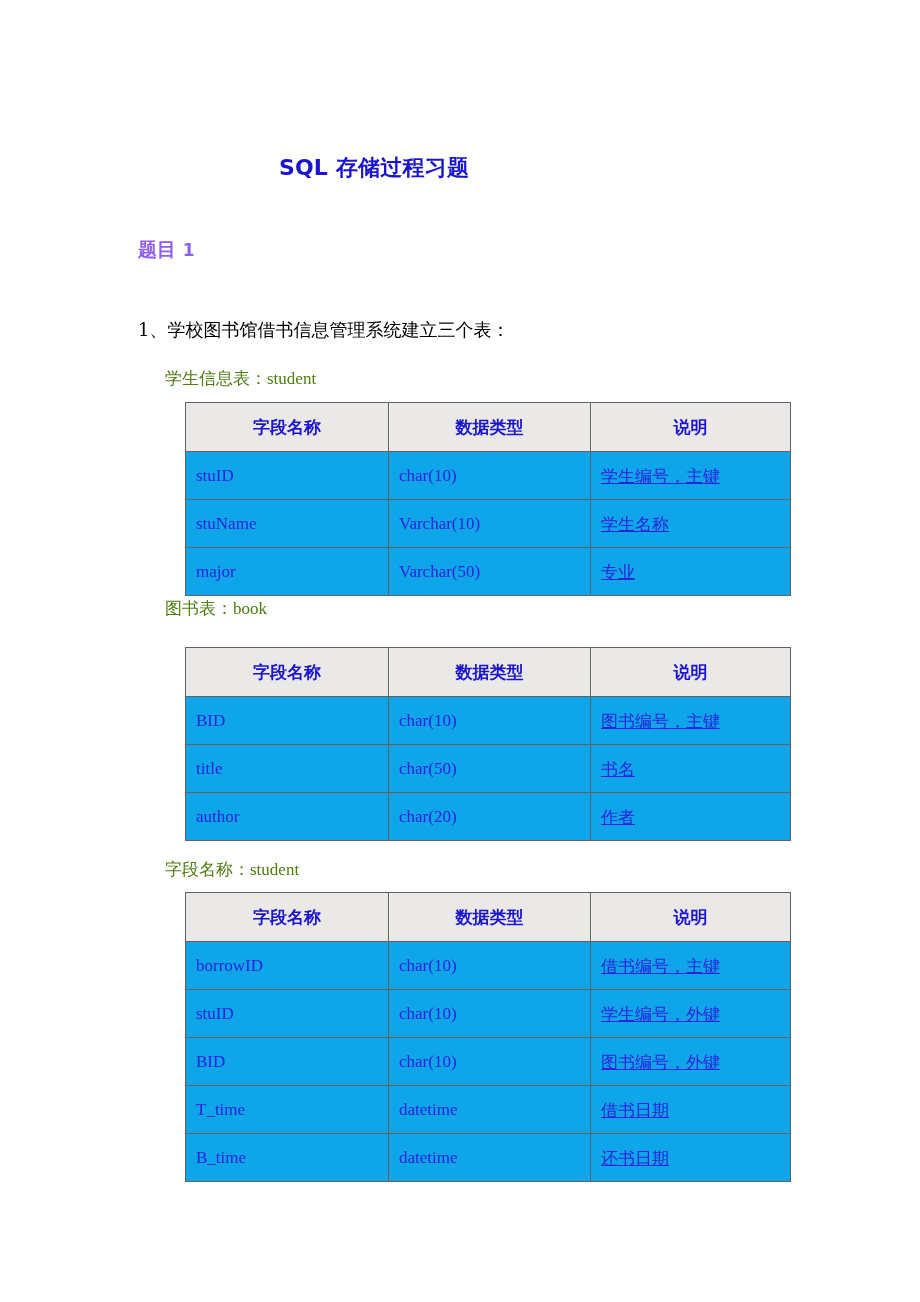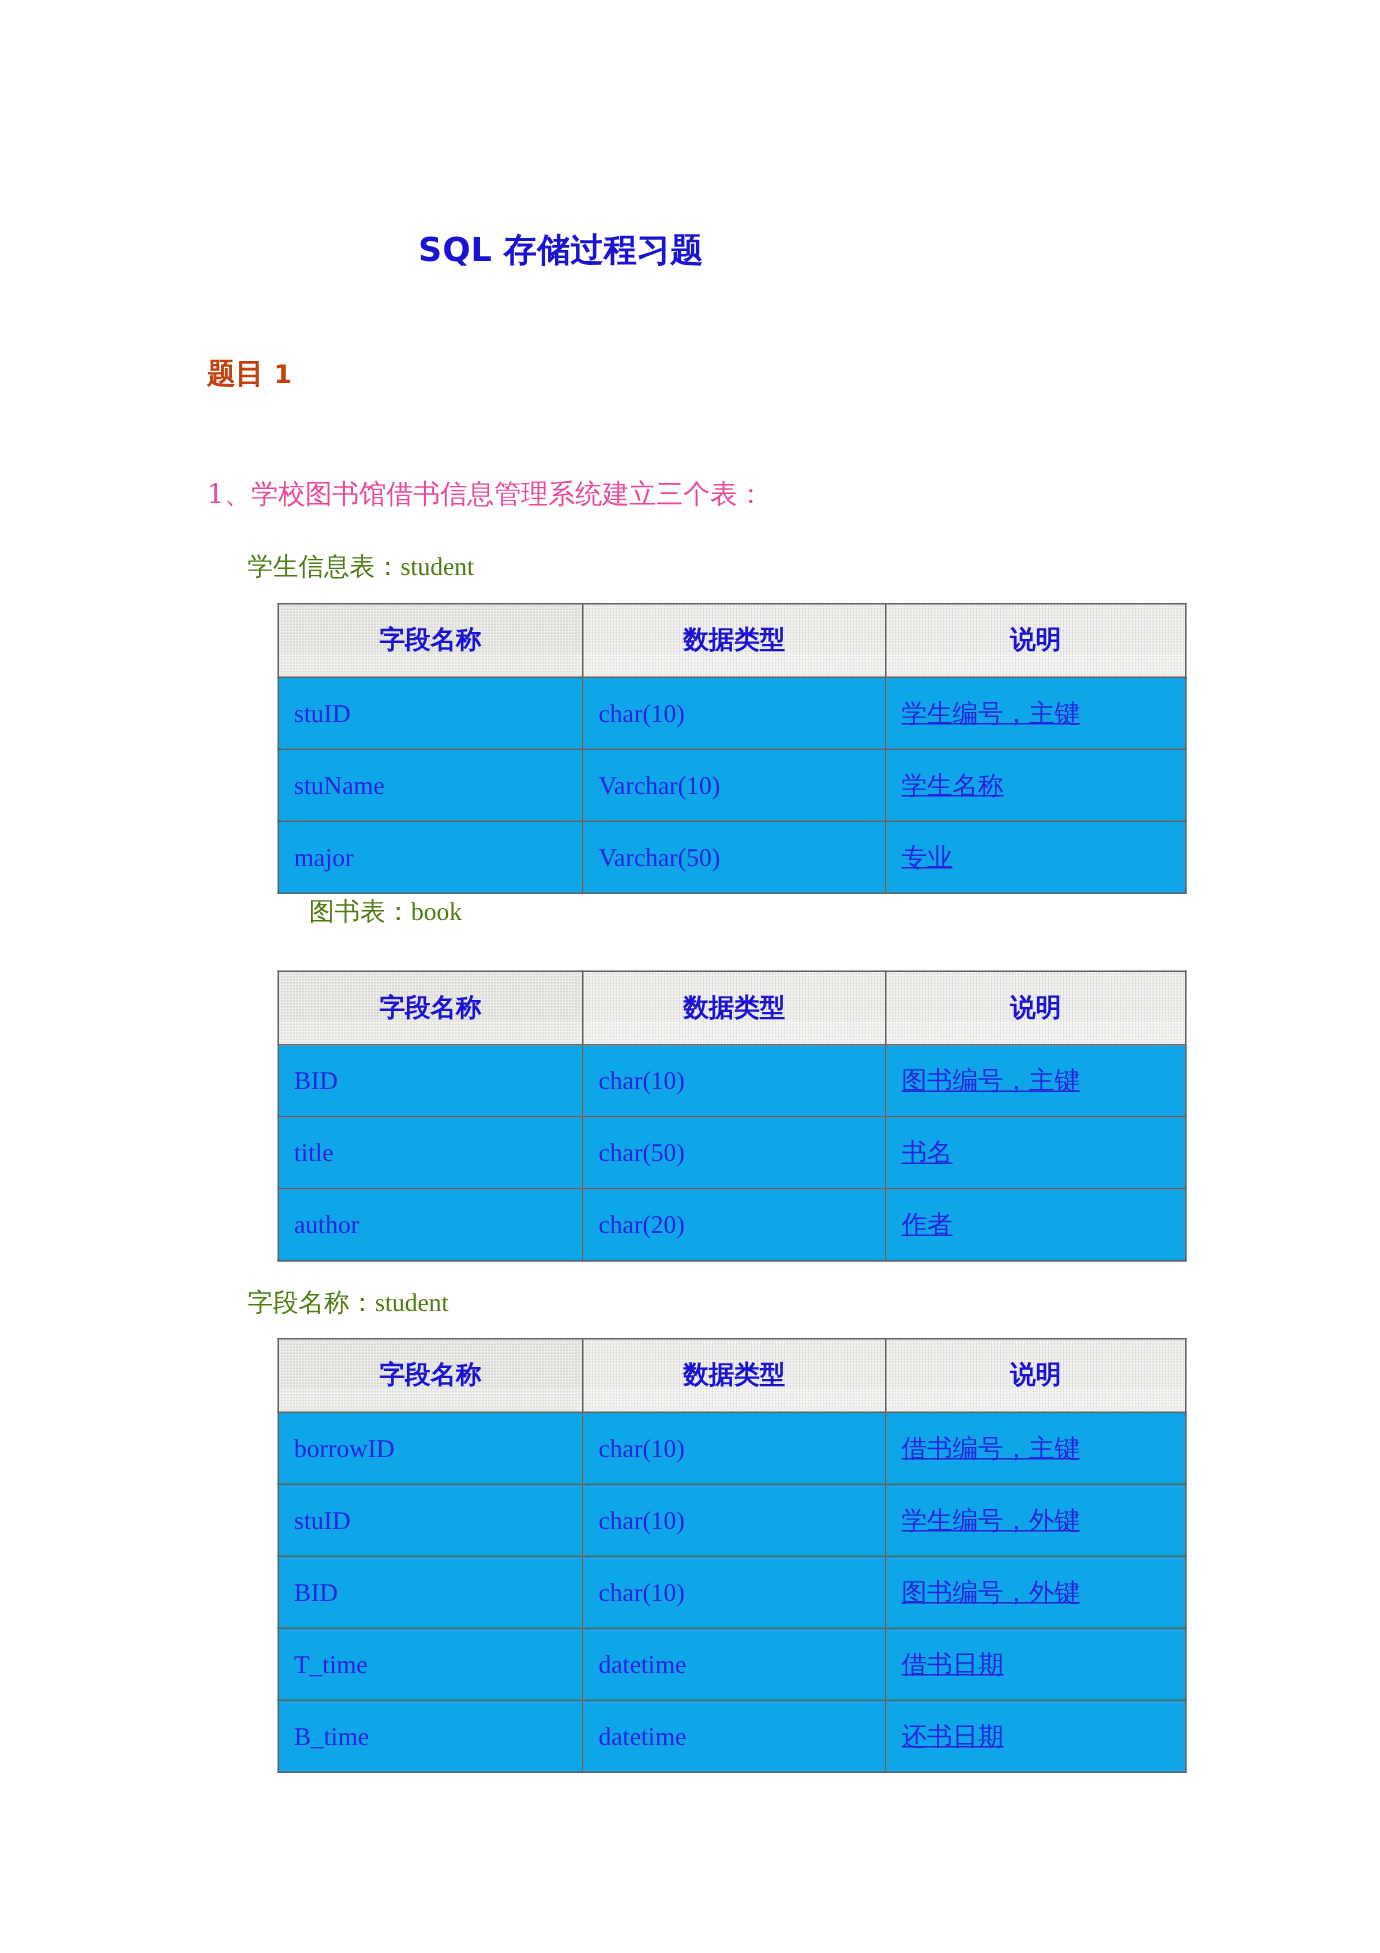--- a/index.html
+++ b/index.html
@@ -44,39 +44,39 @@
   .doc-title .cjk {
     font-family: "DejaVu Serif", "Liberation Serif", serif;
     font-weight: bold;
   }
 
   
   .section-heading {
     position: absolute;
     left: 138px;
     top: 236px;
-    color: #c2410c;
+    color: #8b5cf6;
     font-family: "DejaVu Serif", "Liberation Serif", serif;
     font-weight: bold;
     font-size: 19px;
     line-height: 26px;
     white-space: nowrap;
   }
   .section-heading .num {
     font-family: "DejaVu Sans", "Liberation Sans", sans-serif;
     font-weight: bold;
     font-size: 17px;
   }
 
   
   .body-line {
     position: absolute;
     left: 138px;
     top: 317px;
-    color: #ec4899;
+    color: #000000;
     font-family: "DejaVu Serif", "Liberation Serif", serif;
     font-size: 18px;
     line-height: 26px;
     white-space: nowrap;
   }
 
   
   .tbl-caption {
     position: absolute;
     left: 165px;
@@ -185,21 +185,21 @@
         <td class="cjk-cell">学生名称</td>
       </tr>
       <tr>
         <td>major</td>
         <td>Varchar(50)</td>
         <td class="cjk-cell">专业</td>
       </tr>
     </tbody>
   </table>
 
-  <div class="tbl-caption" style="top:596px;margin-left:41px;">
+  <div class="tbl-caption" style="top:596px;">
     <span>图书表：</span><span class="latin">book</span>
   </div>
 
   <table class="schema-table" style="top:647px;">
     <colgroup>
         <col class="c1">
         <col class="c2">
         <col class="c3">
       </colgroup>
     <thead>

